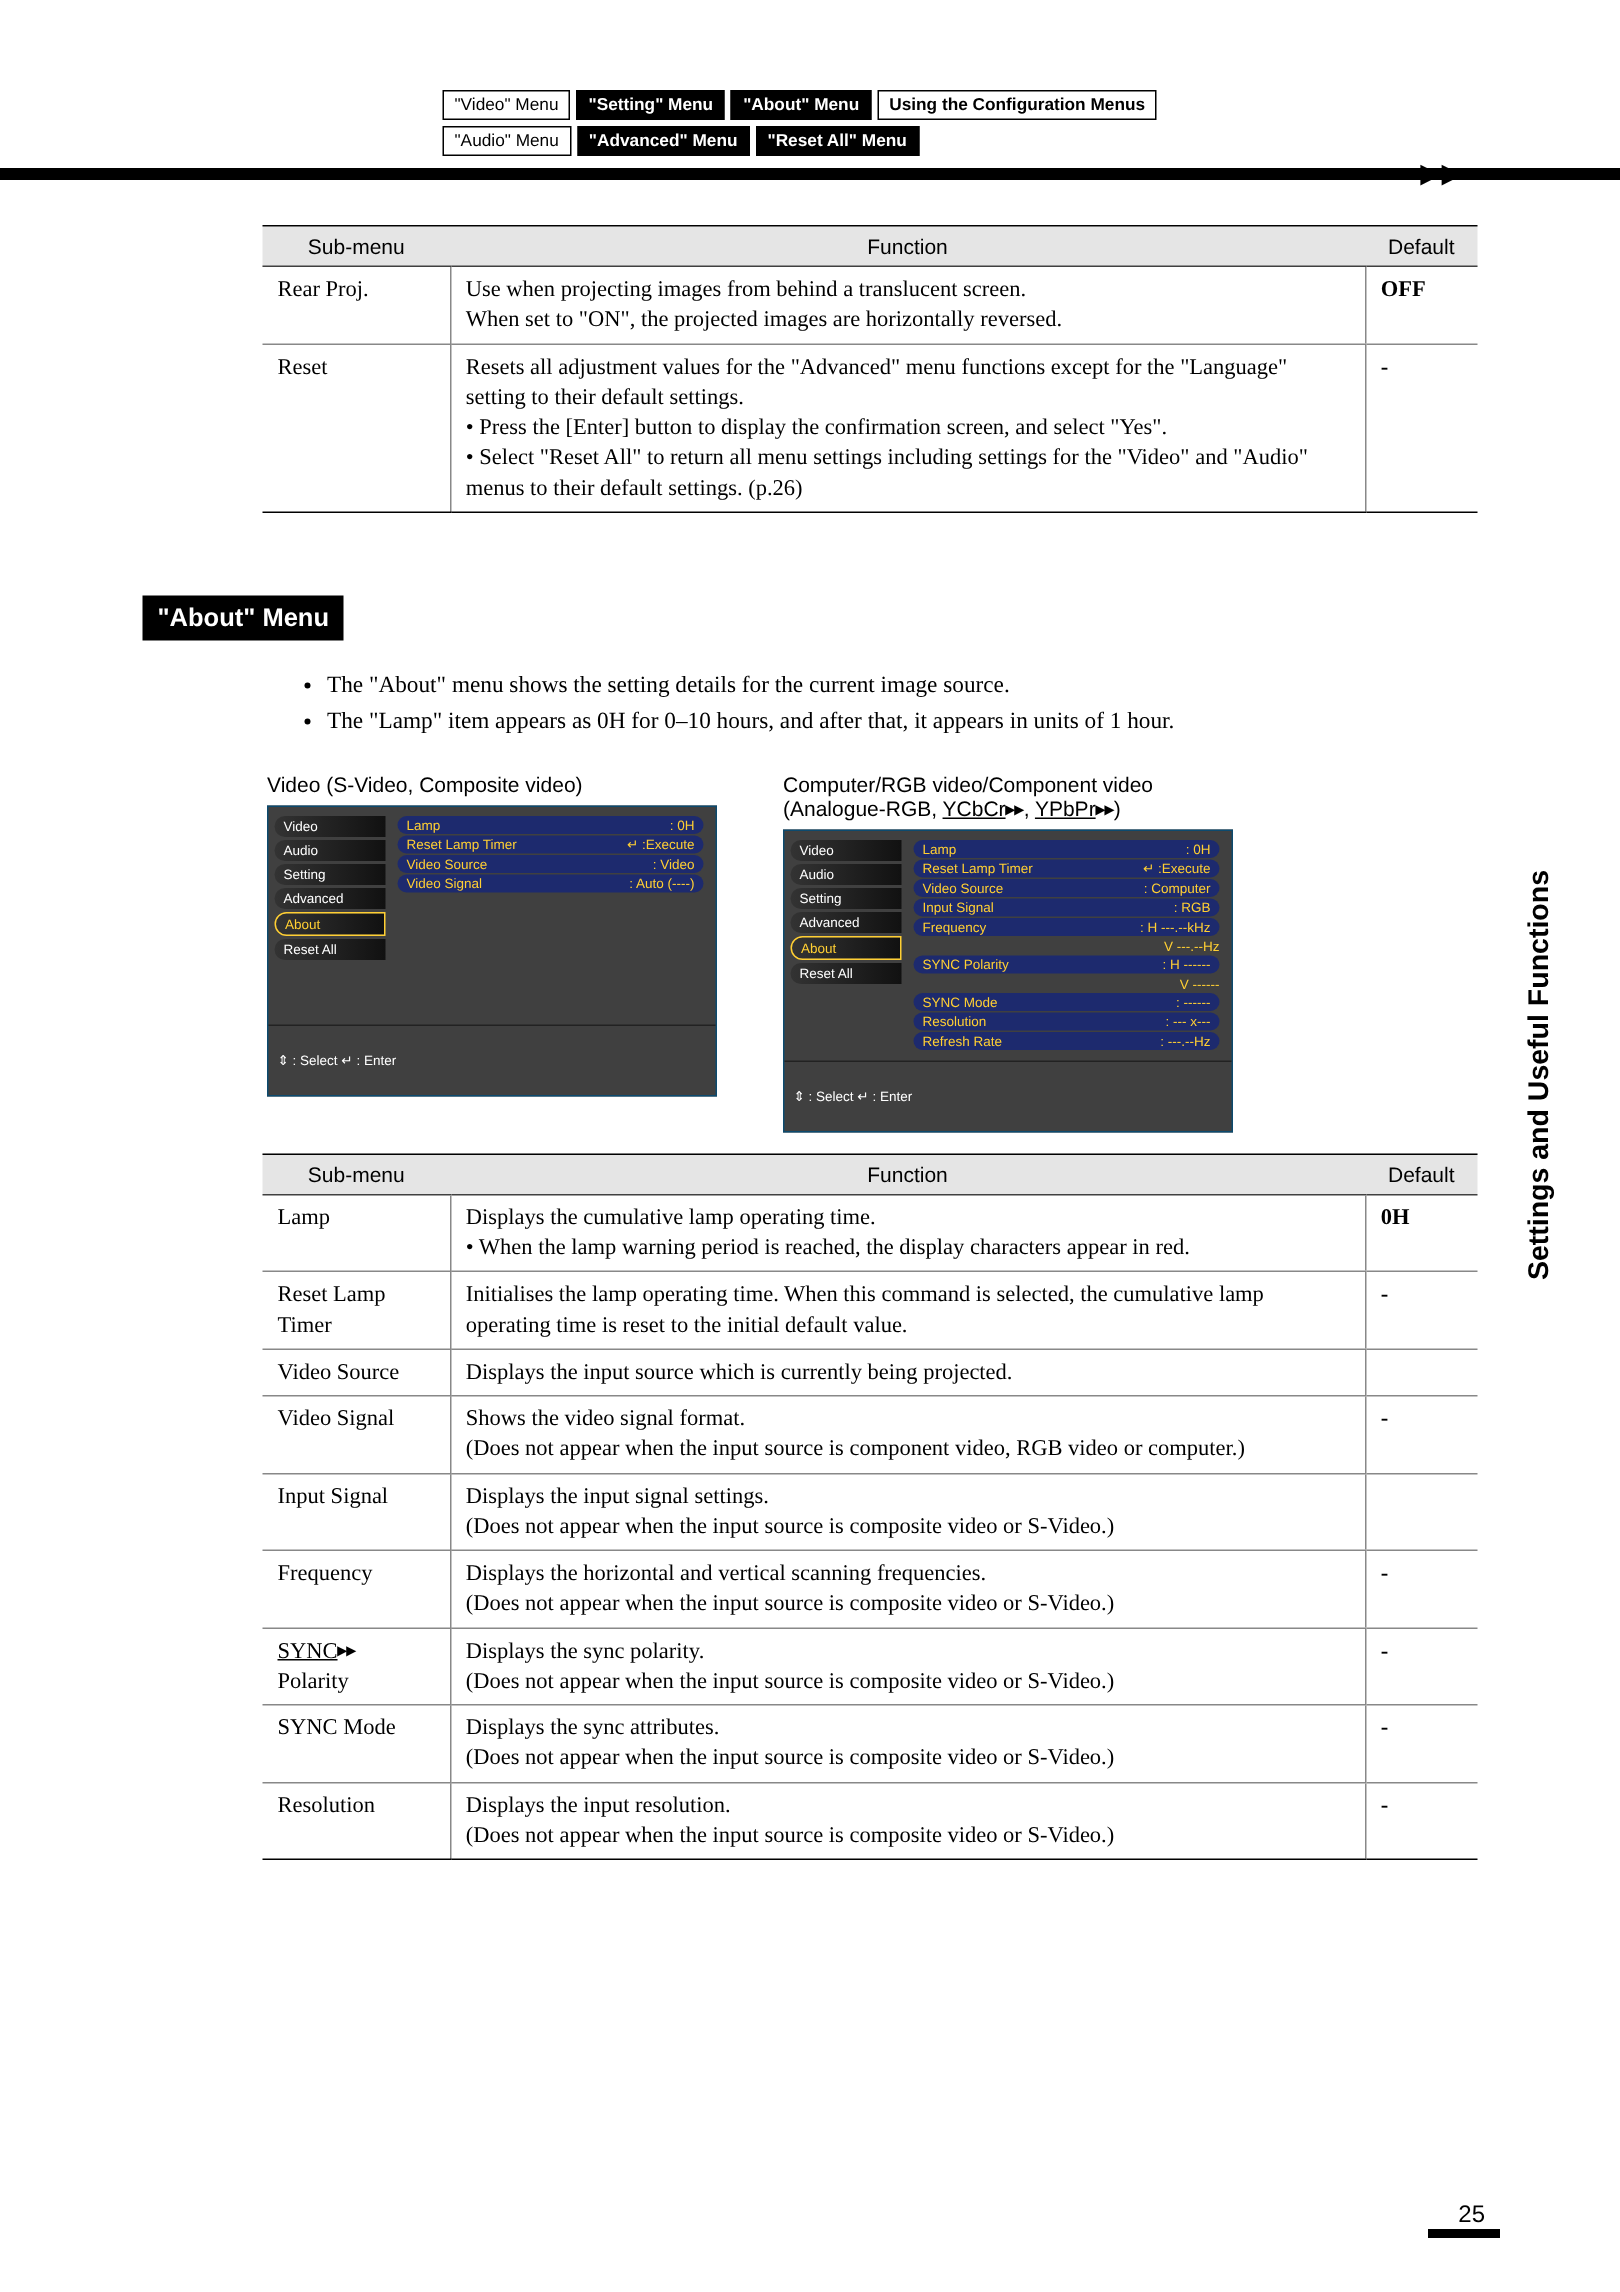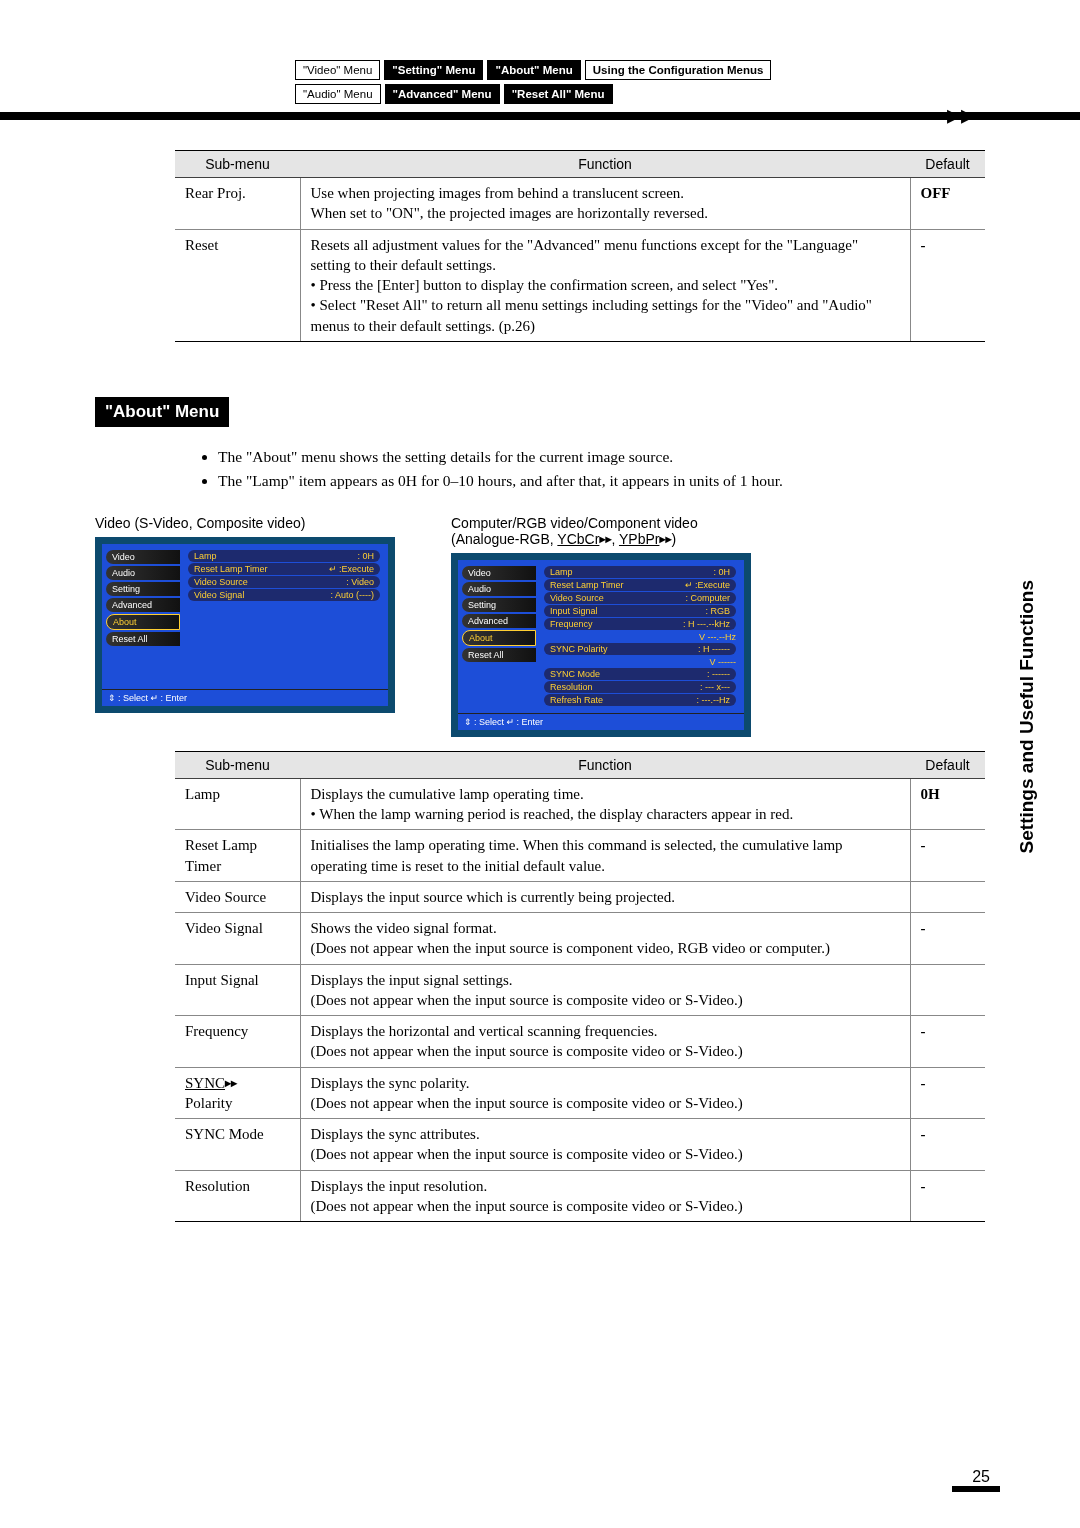--- a/index.html
+++ b/index.html
@@ -71,47 +71,47 @@
     line-height: 1.55;
     margin-bottom: 22px;
   }
   ul.bullets li { margin-left: 18px; }
   .caption {
     font-family: Arial, sans-serif;
     font-size: 14px;
     margin-left: 83px;
     margin-bottom: 6px;
   }
-  .osd-row { display: flex; gap: 56px; margin-bottom: 14px; }
+  .osd-row { display: flex; gap: 44px; margin-left: 83px; margin-bottom: 14px; }
   .osd-box { width: 300px; }
   .osd {
     width: 300px;
-    background: #1d4ed8;
-    border: 7px solid #0c4a6e;
+    background: #404040;
+    border: 1px solid #0c4a6e;
     font-family: Arial, sans-serif;
     font-size: 9px;
     color: #fff;
   }
   .osd-body { display: flex; min-height: 145px; }
   .osd-side { width: 78px; padding: 6px 0 6px 4px; }
   .osd-left-item {
     color: #fff;
     background: linear-gradient(to right, #333, #111);
     border-radius: 10px 0 0 10px;
     padding: 2px 6px;
     margin-bottom: 2px;
     font-size: 9px;
   }
   .osd-left-item.sel { color: #ffcf33; border: 1px solid #ffcf33; }
   .osd-right { flex: 1; padding: 6px 8px; }
   .osd-line { display: flex; color: #ffcf33; font-size: 9px; padding: 1px 0; }
   .osd-line.bar { background: #1d2a6e; border-radius: 8px; padding: 1px 6px; margin-bottom: 1px; }
   .osd-k { flex: 1; }
   .osd-v { color: #ffcf33; margin-left: 8px; }
-  .osd-footer { font-size: 9px; color: #fff; padding: 3px 6px; border-top: 1px solid #222; }
+  .osd-footer { font-size: 9px; color: #fff; padding: 18px 6px; border-top: 1px solid #222; }
   .underline { text-decoration: underline; text-align: center; }
   .glyph { font-weight: bold; font-size: 12px; position: relative; top: -1px; }
   .vertical-label {
     position: absolute;
     right: 42px;
     top: 580px;
     writing-mode: vertical-rl;
     transform: rotate(180deg);
     font-family: Arial, sans-serif;
     font-weight: bold;

